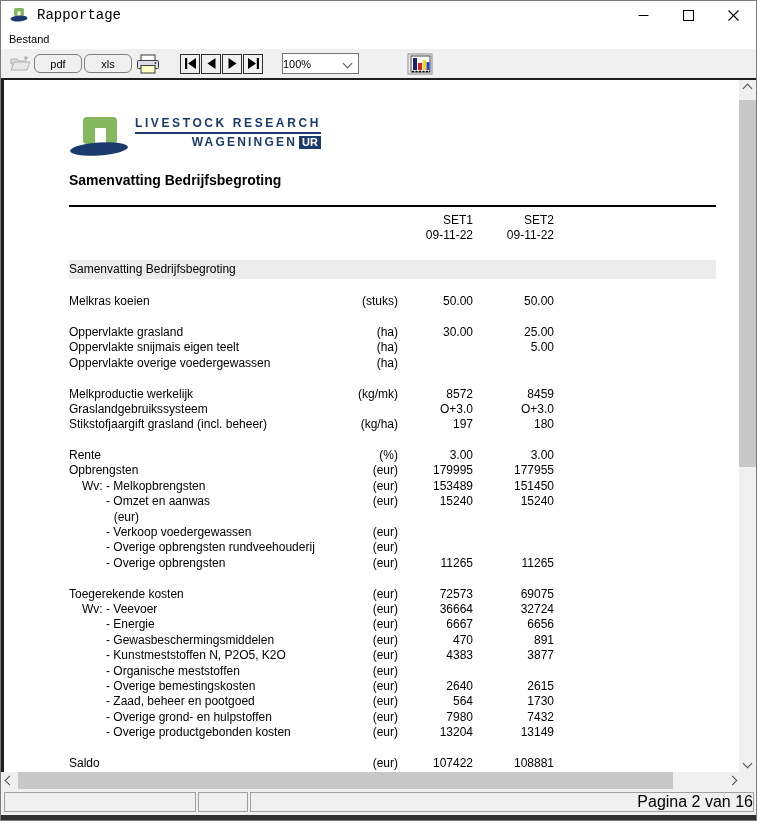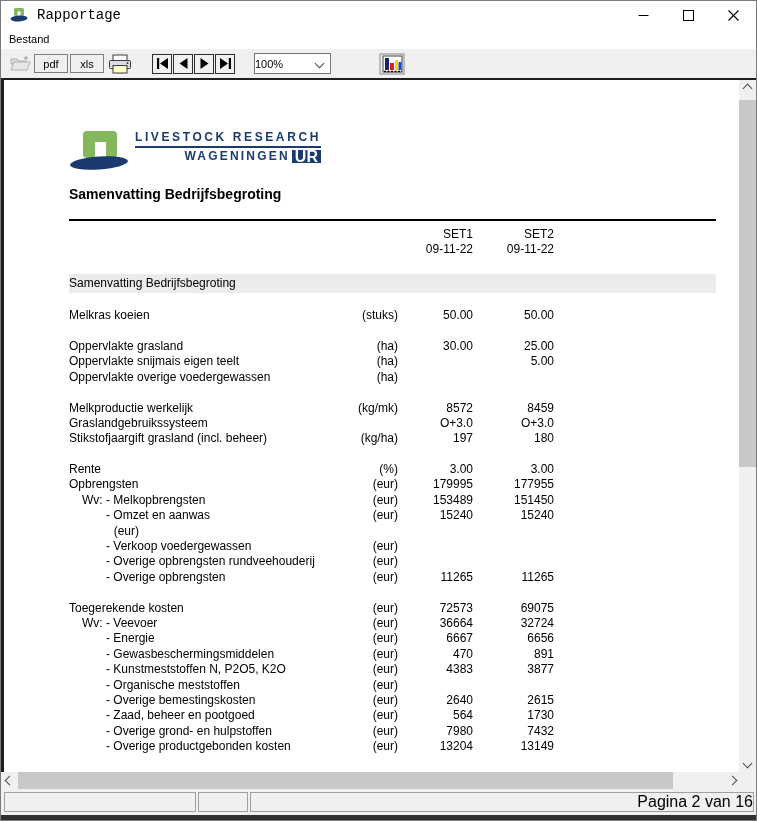--- a/index.html
+++ b/index.html
@@ -12,49 +12,49 @@
   .titlebar{position:absolute;left:0;top:0;width:100%;height:28px;background:#fff;display:flex;align-items:center;}
   .app-icon{width:18px;height:16px;margin-left:9px;}
   .title-text{font-size:14px;color:#000;margin-left:9px;flex:1;font-family:Liberation Mono, monospace;}
   .winbtn{width:45px;height:28px;display:flex;align-items:center;justify-content:center;}
   
   .menubar{position:absolute;left:0;top:28px;width:100%;height:20px;background:#fff;display:flex;align-items:center;}
   .menu-item{font-size:11px;color:#000;padding:0 6px;margin-left:2px;}
   
   .toolbar{position:absolute;left:0;top:48px;width:100%;height:29px;background:#f0f0f0;display:flex;align-items:center;}
   .tb-open{margin-left:8px;width:24px;height:20px;display:flex;align-items:center;justify-content:center;}
-  .tb-btn{width:34px;height:19px;border:1px solid #7d7d7d;border-radius:0;background:#f0f0f0;
+  .tb-btn{width:48px;height:19px;border:1px solid #7d7d7d;border-radius:6px;background:#f0f0f0;
           font-size:11px;color:#000;display:flex;align-items:center;justify-content:center;box-sizing:border-box;}
   .tb-pdf{margin-left:1px;}
   .tb-xls{margin-left:2px;}
   .tb-print{margin-left:3px;width:26px;height:20px;display:flex;align-items:center;justify-content:center;}
   .navbtn{width:20px;height:20px;border:1px solid #2e2e2e;background:#f0f0f0;box-sizing:border-box;
           display:flex;align-items:center;justify-content:center;margin-left:1px;}
   .navbtn.first{margin-left:19px;}
   .tb-zoom{margin-left:19px;width:77px;height:21px;background:#fff;border:1px solid #767676;box-sizing:border-box;
            display:flex;align-items:center;font-size:11px;color:#000;position:relative;}
   .tb-zoom span{}
   .chev{width:6px;height:6px;border-left:1.6px solid #4d4d4d;border-bottom:1.6px solid #4d4d4d;display:inline-block;}
   .chev.down{transform:rotate(-45deg);}
   .chev.up{transform:rotate(135deg);}
   .chev.left{transform:rotate(45deg);}
   .chev.right{transform:rotate(-135deg);}
   .tb-zoom .chev{position:absolute;right:7px;top:6px;}
   .tb-chart{margin-left:48px;width:26px;height:22px;display:flex;align-items:center;justify-content:center;}
   
   .content{position:absolute;left:0;top:77px;width:100%;height:694px;background:#fff;
            border-top:2px solid #1f1f1f;border-left:3px solid #1f1f1f;box-sizing:border-box;overflow:hidden;}
-  .report{position:absolute;left:65px;top:18px;width:647px;}
+  .report{position:absolute;left:65px;top:4px;width:647px;}
   .logo-row{margin-top:32px;display:flex;align-items:flex-start;}
   .logo-text{margin-left:4px;}
   .logo-l1{font-size:12px;font-weight:bold;color:#1b3a6d;letter-spacing:2.6px;white-space:nowrap;
            border-bottom:2px solid #1b3a6d;padding-bottom:2px;}
   .logo-l2{display:flex;justify-content:flex-end;align-items:center;margin-top:1px;}
   .logo-l2 .wag{font-size:12px;font-weight:bold;color:#1b3a6d;letter-spacing:2.2px;}
-  .logo-l2 .badge{font-size:16px;font-weight:bold;color:#fff;background:#1b3a6d;padding:0 3px;margin-left:2px;line-height:13px;}
+  .logo-l2 .badge{font-size:11px;font-weight:bold;color:#fff;background:#1b3a6d;padding:0 3px;margin-left:2px;line-height:13px;}
   .report-title{margin-top:12px;font-size:14px;font-weight:bold;color:#000;}
   .rule{margin-top:17px;border-top:2px solid #000;width:100%;height:0;}
   .trow{display:flex;height:15.4px;line-height:15.4px;font-size:12px;color:#000;}
   .headers{margin-top:6px;}
   .lbl{flex:1;white-space:nowrap;overflow:hidden;}
   .lbl.ind1{padding-left:13px;}
   .lbl.ind2{padding-left:37px;}
   .unit{width:70px;text-align:right;}
   .v1{width:75px;text-align:right;}
   .v2{width:81px;text-align:right;}

